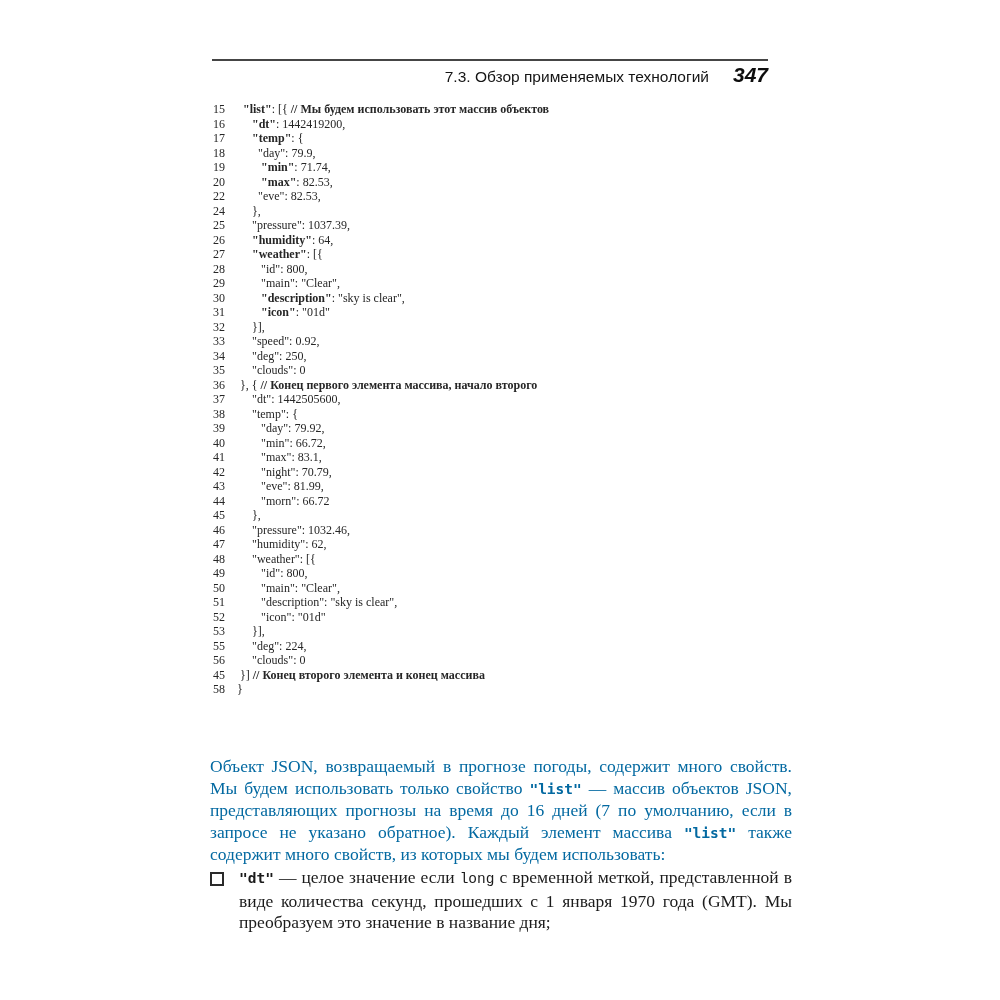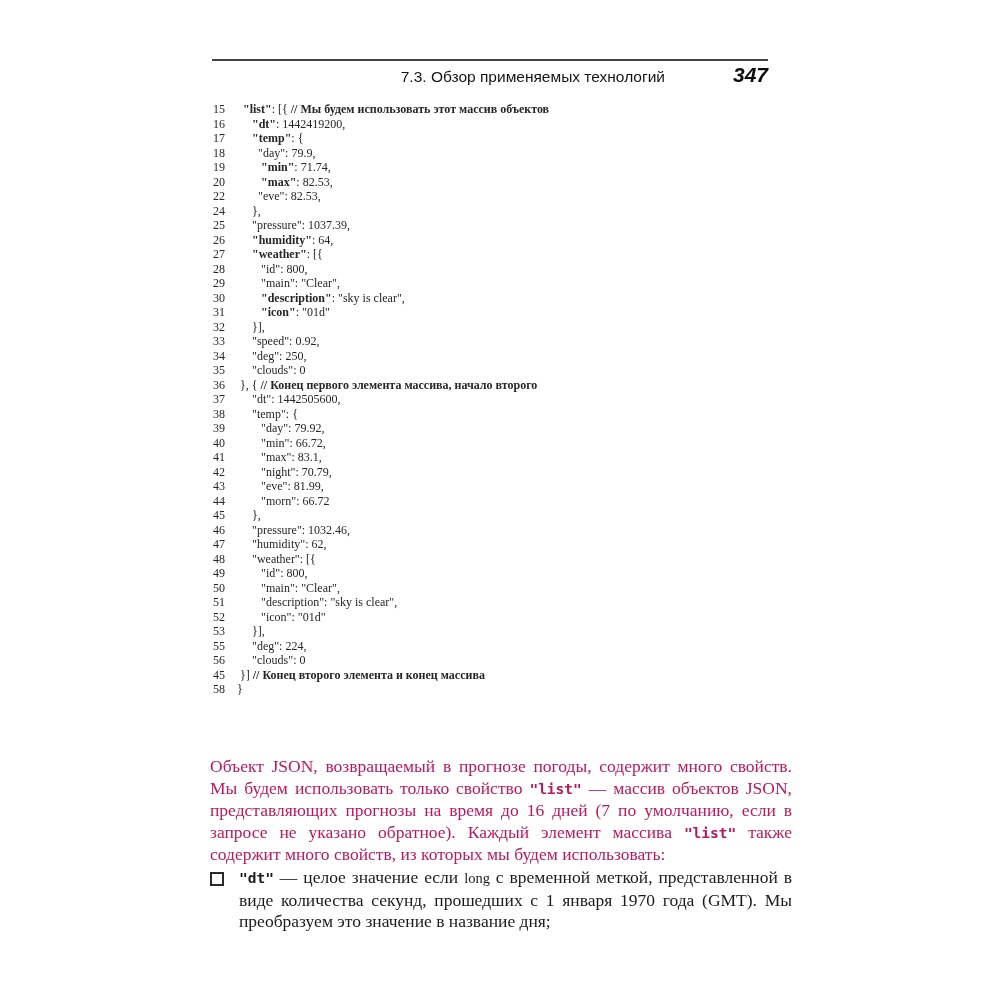--- a/index.html
+++ b/index.html
@@ -1,31 +1,31 @@
 <!DOCTYPE html>
 <html><head>
 <meta charset="utf-8">
 <style>
   html,body{margin:0;padding:0;background:#ffffff;}
   .page{position:relative;width:1000px;height:1000px;background:#ffffff;overflow:hidden;
         font-family:"Liberation Serif",serif;color:#1b1b1b;}
   .rule{position:absolute;left:212px;top:59px;width:556px;height:2px;background:#454545;}
   .hdr{position:absolute;top:63px;left:212px;width:556px;display:flex;justify-content:flex-end;
-       align-items:baseline;font-family:"Liberation Sans",sans-serif;gap:44px;}
+       align-items:baseline;font-family:"Liberation Sans",sans-serif;}
   .hdr .sect{font-size:15.5px;color:#141414;}
   .hdr .pnum{font-size:21px;font-weight:bold;color:#0d0d0d;margin-left:24px;font-style:italic;}
   .code{position:absolute;left:210px;top:102px;font-family:"DejaVu Sans Mono",monospace;
         font-size:12px;color:#262626;}
   .cl{display:flex;line-height:14.5px;white-space:pre;font-family:Liberation Serif, serif;}
   .ln{display:inline-block;width:15px;text-align:right;margin-right:12px;flex:none;}
   .cd{white-space:pre;}
   .cb{font-weight:bold;}
   .para{position:absolute;left:210px;top:756px;width:582px;font-size:17.5px;line-height:21.5px;
-        text-align:justify;color:#be185d;}
-  .mn{font-family:Liberation Serif, serif;font-size:14.5px;}
+        text-align:justify;color:#0369a1;}
+  .mn{font-family:Liberation Mono, monospace;font-size:14.5px;}
   .mnb{font-family:"DejaVu Sans Mono",monospace;font-size:14.5px;font-weight:bold;}
   .bullets{position:absolute;left:210px;top:867px;width:582px;}
   .bi{display:flex;font-size:17.5px;line-height:21.5px;text-align:justify;color:#1b1b1b;}
   .bsq{flex:none;width:10px;height:10px;border:2px solid #2a2a2a;margin:5px 15px 0 0;}
   .bi .bt{flex:1;}
 </style>
 </head>
 <body>
 
 <div class="page">

